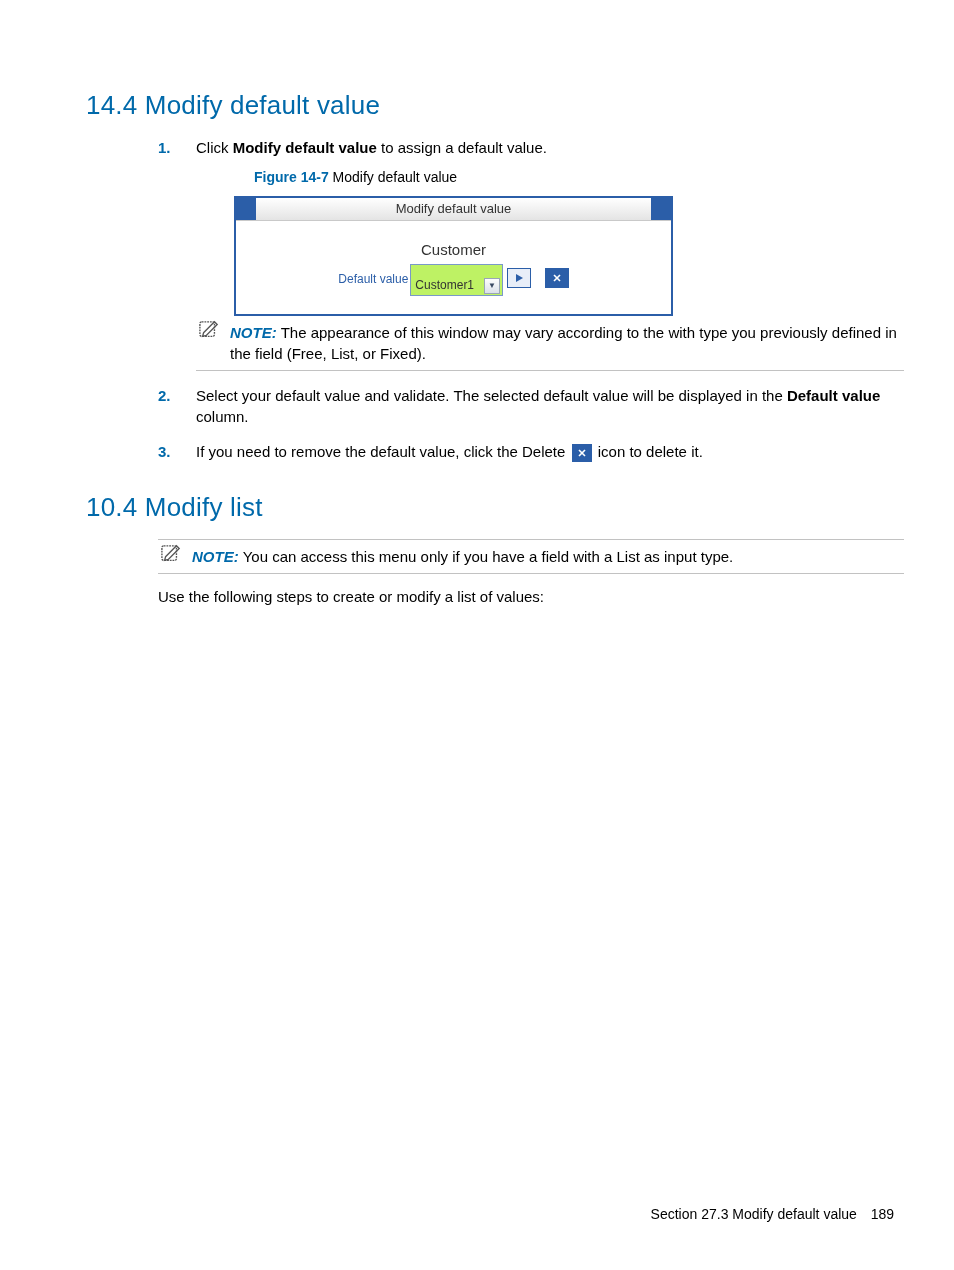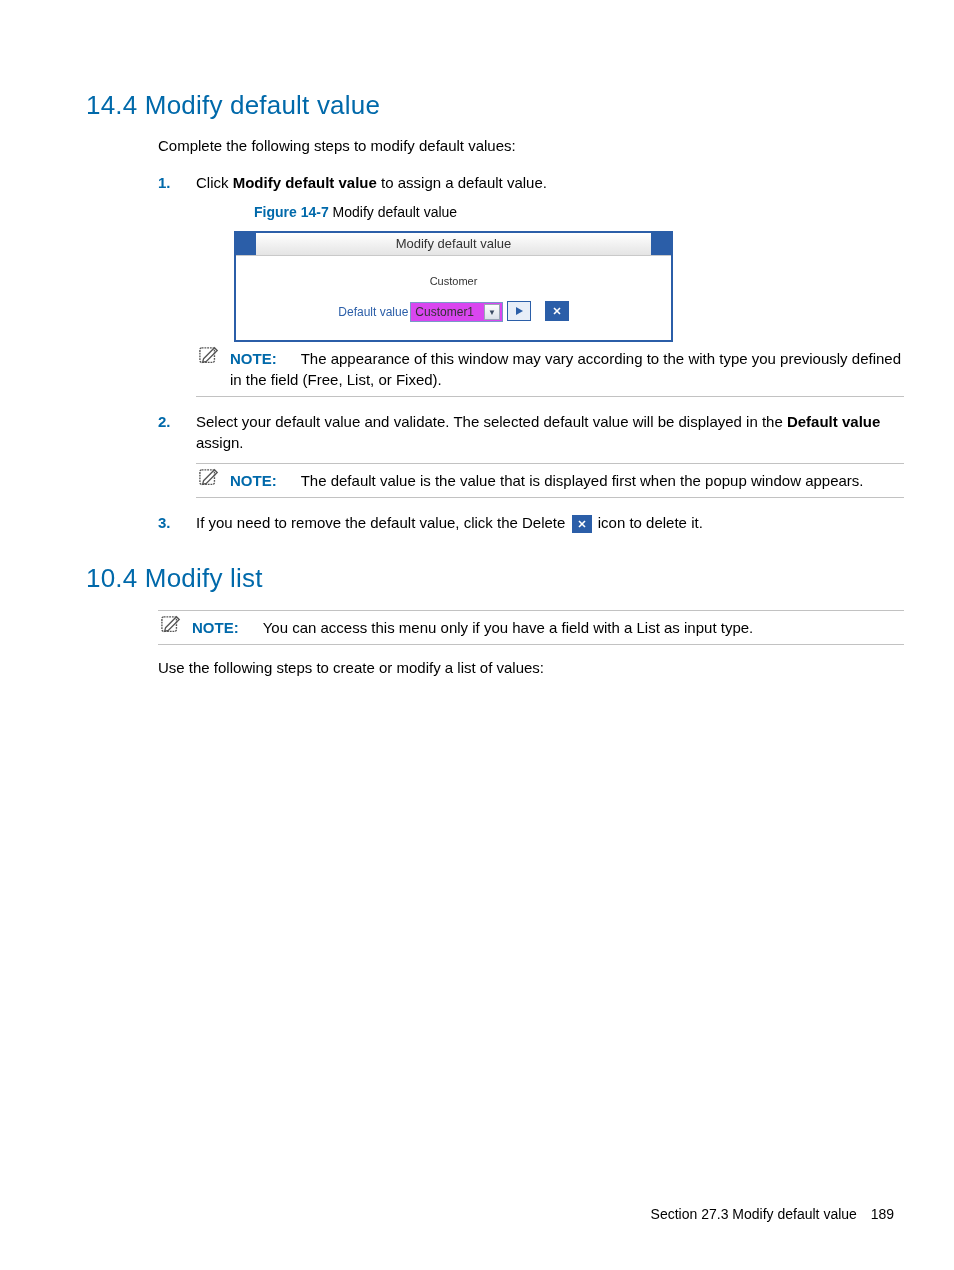--- a/index.html
+++ b/index.html
@@ -59,39 +59,39 @@
     height:22px;
   }
   .fb-edge{width:20px;background:#2b5ea8;}
   .fb-title{flex:1;text-align:center;line-height:22px;color:#333;}
   .fb-body{
     background:#fff;
     padding:18px 0 4px 0;
     text-align:center;
   }
   .fb-group-label{
-    font-size:11px;
+    font-size:15px;
     color:#333;
-    margin-bottom:12px;
+    margin-bottom:4px;
   }
   .fb-row{
     display:inline-flex;
     align-items:center;
     gap:2px;
     margin-bottom:14px;
   }
   .fb-field-label{color:#2b5ea8;font-size:12px;}
   .fb-select{
     display:inline-flex;
     align-items:center;
     border:1px solid #7a99c8;
-    background:#d946ef;
+    background:#bef264;
     height:18px;
     font-size:12px;
-    padding:0 2px 0 4px;
+    padding:12px 2px 0 4px;
     color:#333;
   }
   .fb-select .arrow{
     margin-left:10px;
     width:14px;height:14px;
     border:1px solid #9aa6b6;
     background:linear-gradient(#fdfdfd,#dbe1ea);
     display:flex;align-items:center;justify-content:center;
     font-size:8px;color:#3a4a63;
   }
@@ -110,21 +110,21 @@
     padding:6px 0 6px 34px;
     margin:10px 0 14px 0;
     position:relative;
     line-height:1.4;
   }
   .note .note-icon{
     position:absolute;
     left:2px;top:4px;
     width:22px;height:20px;
   }
-  .note .note-label{color:#0069aa;font-weight:700;margin-right:24px;}
+  .note .note-label{color:#0069aa;font-weight:700;margin-right:4px;font-style:italic;}
   .inline-icon{
     display:inline-flex;
     vertical-align:middle;
     width:18px;height:16px;
     border:1px solid #2b5ea8;
     background:#2b5ea8;
     align-items:center;justify-content:center;
     margin:0 2px;
   }
   .inline-icon svg{display:block;}
@@ -143,21 +143,20 @@
 <svg width="0" height="0" style="position:absolute">
   <symbol id="note-pencil" viewBox="0 0 24 22">
     <rect x="2" y="2" width="16" height="16" rx="2" fill="none" stroke="#555" stroke-width="1.5" stroke-dasharray="2 1"></rect>
     <path d="M6 14 L18 2 L21 5 L9 17 L5 18 Z" fill="none" stroke="#555" stroke-width="1.5"></path>
   </symbol>
 </svg>
 
 <h2 class="section-heading">14.4 Modify default value</h2>
 
 <div class="body-indent">
-  <p class="intro">Complete the following steps to modify default values:</p>
 
   <ol class="steps">
 
     <li>
       <span class="num">1.</span>
       <span>Click </span><span class="bold">Modify default value</span><span> to assign a default value.</span>
 
       
       <div class="figure-caption">
         <span class="fig-label">Figure 14-7</span><span>  Modify default value</span>
@@ -199,29 +198,23 @@
       <div class="note" style="margin-left:0;margin-top:0;border-top:none;">
         <svg class="note-icon">
             <use href="#note-pencil"></use>
           </svg>
         <span class="note-label">NOTE:</span><span>The appearance of this window may vary according to the with type you previously defined in the field (Free, List, or Fixed).</span>
       </div>
     </li>
 
     <li>
       <span class="num">2.</span>
-      <span>Select your default value and validate. The selected default value will be displayed in the </span><span class="bold">Default value</span><span> assign.</span>
-
-      
-      <div class="note" style="margin-left:0;">
-        <svg class="note-icon">
-            <use href="#note-pencil"></use>
-          </svg>
-        <span class="note-label">NOTE:</span><span>The default value is the value that is displayed first when the popup window appears.</span>
-      </div>
+      <span>Select your default value and validate. The selected default value will be displayed in the </span><span class="bold">Default value</span><span> column.</span>
+
+      
     </li>
 
     <li>
       <span class="num">3.</span>
       <span>If you need to remove the default value, click the Delete </span>
       <span class="inline-icon">
         <svg width="10" height="10" viewBox="0 0 10 10">
           <line x1="2" y1="2" x2="8" y2="8" stroke="#fff" stroke-width="1.6"></line>
           <line x1="8" y1="2" x2="2" y2="8" stroke="#fff" stroke-width="1.6"></line>
         </svg>

